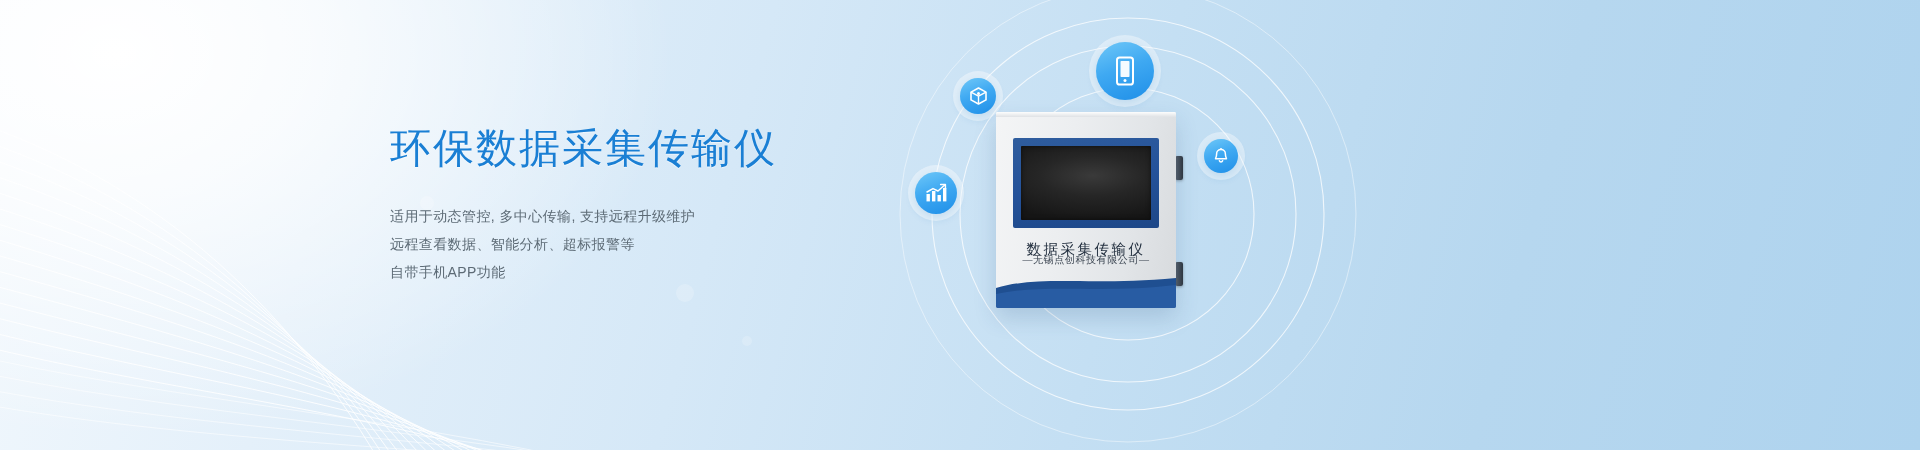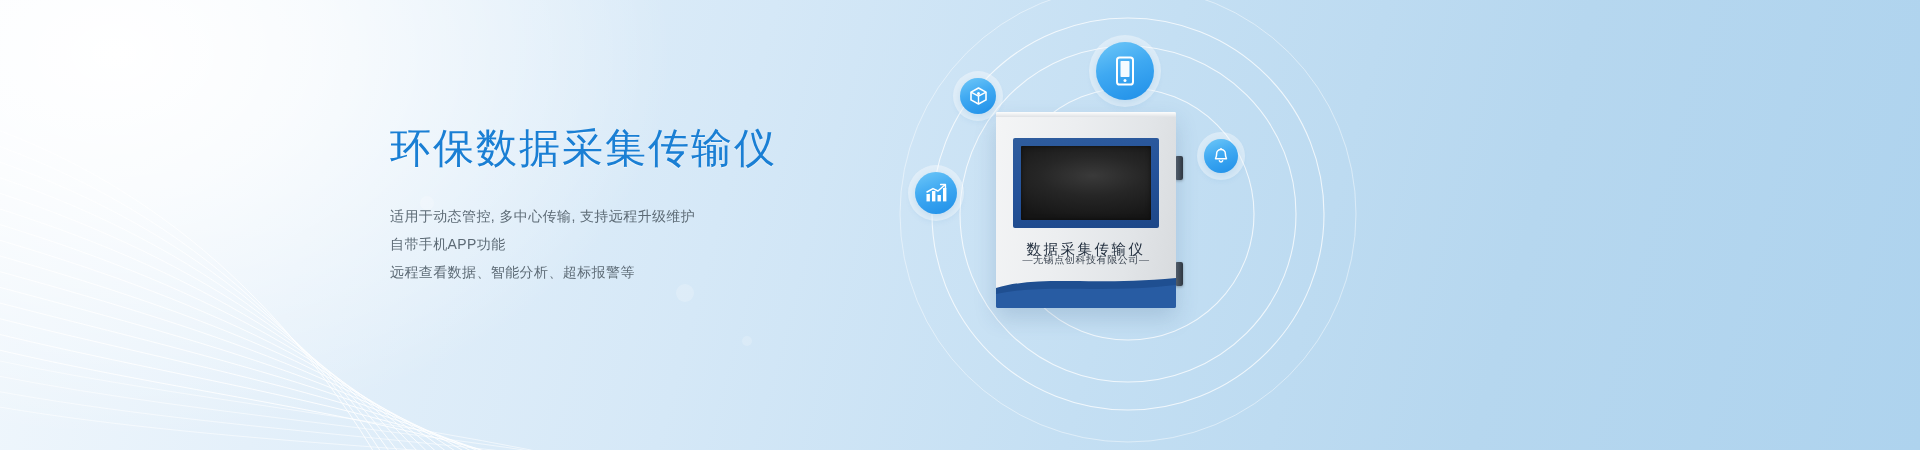--- a/index.html
+++ b/index.html
@@ -137,22 +137,22 @@
   </div>
 
   <div class="bubble" style="left:420px;top:196px;width:14px;height:14px;opacity:.55;"></div>
   <div class="bubble" style="left:676px;top:284px;width:18px;height:18px;opacity:.5;"></div>
   <div class="bubble" style="left:742px;top:336px;width:10px;height:10px;opacity:.45;"></div>
 
   <div class="copy">
     <div class="title">环保数据采集传输仪</div>
     <div class="sub">
       <div class="sub-line">适用于动态管控, 多中心传输, 支持远程升级维护</div>
+      <div class="sub-line">远程查看数据、智能分析、超标报警等</div>
       <div class="sub-line">自带手机APP功能</div>
-      <div class="sub-line">远程查看数据、智能分析、超标报警等</div>
     </div>
   </div>
 
   <div class="visual">
 
     <div class="arcs">
       <svg viewBox="0 0 1060 450" preserveAspectRatio="none" aria-hidden="true">
         <g fill="none" stroke="#ffffff" stroke-opacity="0.75" stroke-width="1.1">
           <circle cx="268" cy="214" r="196"></circle>
           <circle cx="268" cy="214" r="168"></circle>

